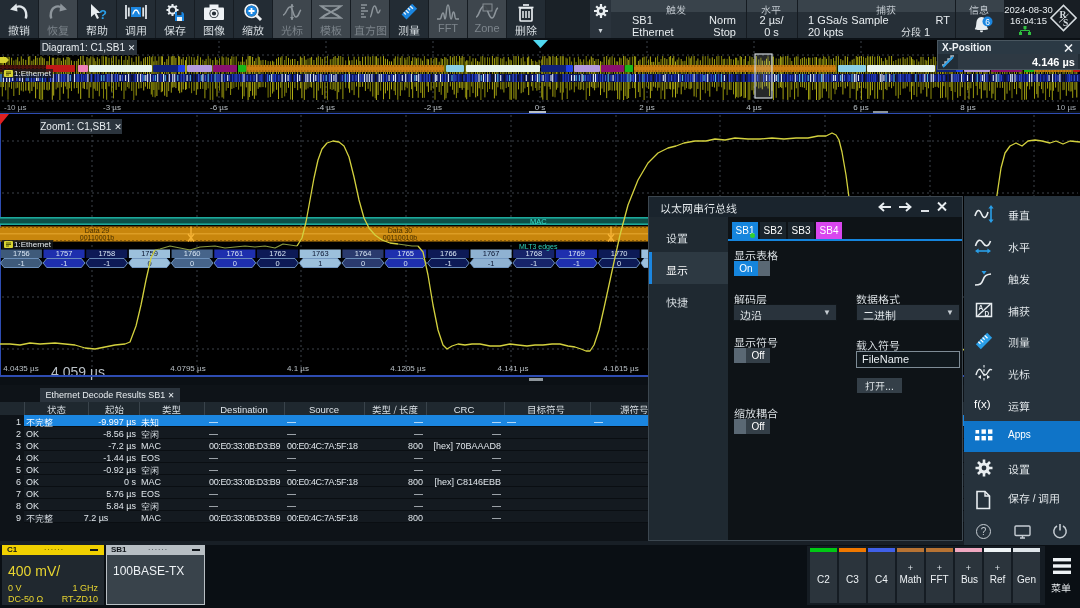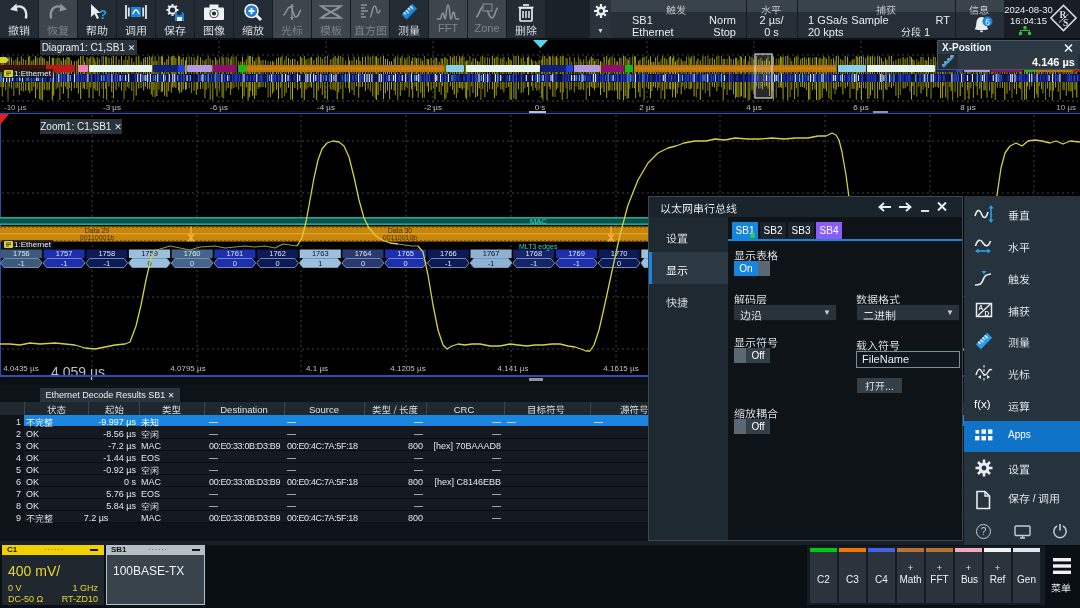--- a/index.html
+++ b/index.html
@@ -1399,21 +1399,21 @@
       <path d="M0 0 L9 0 L0 11 Z" fill="#e02020"></path>
     </svg>
     <div class="abs" style="left:40px;top:119px;width:82px;height:15px;background:#2b343d;color:#e8edf0;font-size:10px;line-height:15px;text-align:center">Zoom1: C1,SB1 <span style="font-size:9px">✕</span></div>
     <div class="abs" style="left:2px;top:240px;background:rgba(20,24,28,0.8);color:#e8edf0;font-size:8px;line-height:9px;padding:0 2px;display:flex;align-items:center"><svg width="9" height="7" viewBox="0 0 9 7" style="margin-right:1px">
         <rect x="0" y="0" width="9" height="7" rx="1" fill="#d8d432"></rect>
         <path d="M2 2h5M2 3.5h5M2 5h3" stroke="#3a3a00" stroke-width="0.8"></path>
       </svg>1:Ethernet</div>
     <div class="abs" style="left:-9px;top:364px;width:60px;text-align:center;color:#b9c0c6;font-size:8px">4.0435 µs</div>
     <div class="abs" style="left:48px;top:364px;width:60px;text-align:center;color:#b9c0c6;font-size:14px">4.059 µs</div>
     <div class="abs" style="left:158px;top:364px;width:60px;text-align:center;color:#b9c0c6;font-size:8px">4.0795 µs</div>
-    <div class="abs" style="left:268px;top:364px;width:60px;text-align:right;color:#b9c0c6;font-size:8px">4.1 µs</div>
+    <div class="abs" style="left:268px;top:364px;width:60px;text-align:center;color:#b9c0c6;font-size:8px">4.1 µs</div>
     <div class="abs" style="left:378px;top:364px;width:60px;text-align:center;color:#b9c0c6;font-size:8px">4.1205 µs</div>
     <div class="abs" style="left:483px;top:364px;width:60px;text-align:center;color:#b9c0c6;font-size:8px">4.141 µs</div>
     <div class="abs" style="left:591px;top:364px;width:60px;text-align:center;color:#b9c0c6;font-size:8px">4.1615 µs</div>
     <div class="abs" style="left:0;top:375px;width:1080px;height:2px;background:#2e4cb2"></div>
     <div class="abs" style="left:529px;top:378px;width:14px;height:3px;background:#8d959b"></div>
     <div class="abs" style="left:0;top:385px;width:1080px;height:160px;background:#0e1318"></div>
     <div class="abs" style="left:40px;top:388px;width:140px;height:14px;background:#2b343d;color:#e8edf0;font-size:9px;line-height:14px;text-align:center">Ethernet Decode Results SB1 <span style="font-size:8px">✕</span></div>
     <div class="abs" style="left:0;top:402px;width:1080px;height:13px;background:#1f282f"></div>
     <div class="abs" style="left:11px;top:404px;width:90px;text-align:center;line-height:9px"><svg style="vertical-align:0px" width="19.0" height="9.5" viewBox="0 0 200.0 100" fill="#dfe5ea">
         <use href="#u72b6" x="0.0" y="88"></use>
@@ -1588,21 +1588,21 @@
         <use href="#u663e" x="0.0" y="88"></use>
         <use href="#u793a" x="100.0" y="88"></use>
       </svg></div>
     <div class="abs" style="left:666px;top:294px"><svg style="vertical-align:0px" width="22.0" height="11" viewBox="0 0 200.0 100" fill="#dfe5e9">
         <use href="#u5feb" x="0.0" y="88"></use>
         <use href="#u6377" x="100.0" y="88"></use>
       </svg></div>
     <div class="abs" style="left:732px;top:222px;width:26px;height:17px;background:#1585dd;color:#fff;font-size:10px;line-height:17px;text-align:center">SB1</div>
     <div class="abs" style="left:760px;top:222px;width:26px;height:17px;background:#1a242c;color:#fff;font-size:10px;line-height:17px;text-align:center">SB2</div>
     <div class="abs" style="left:788px;top:222px;width:26px;height:17px;background:#1a242c;color:#fff;font-size:10px;line-height:17px;text-align:center">SB3</div>
-    <div class="abs" style="left:816px;top:222px;width:26px;height:17px;background:#8b5cf6;color:#fff;font-size:10px;line-height:17px;text-align:center">SB4</div>
+    <div class="abs" style="left:816px;top:222px;width:26px;height:17px;background:#d946ef;color:#fff;font-size:10px;line-height:17px;text-align:center">SB4</div>
     <div class="abs" style="left:750px;top:233px;width:5px;height:5px;border-radius:50%;background:#30d030"></div>
     <div class="abs" style="left:728px;top:239px;width:234px;height:1.5px;background:#1585dd"></div>
     <div class="abs" style="left:734px;top:247px"><svg style="vertical-align:0px" width="44.0" height="11" viewBox="0 0 400.0 100" fill="#dfe5e9">
         <use href="#u663e" x="0.0" y="88"></use>
         <use href="#u793a" x="100.0" y="88"></use>
         <use href="#u8868" x="200.0" y="88"></use>
         <use href="#u683c" x="300.0" y="88"></use>
       </svg></div>
     <div class="abs" style="left:734px;top:261px;width:24px;height:15px;background:#1585dd;color:#fff;font-size:10px;line-height:15px;text-align:center">On</div>
     <div class="abs" style="left:758px;top:261px;width:12px;height:15px;background:#5a6874"></div>

